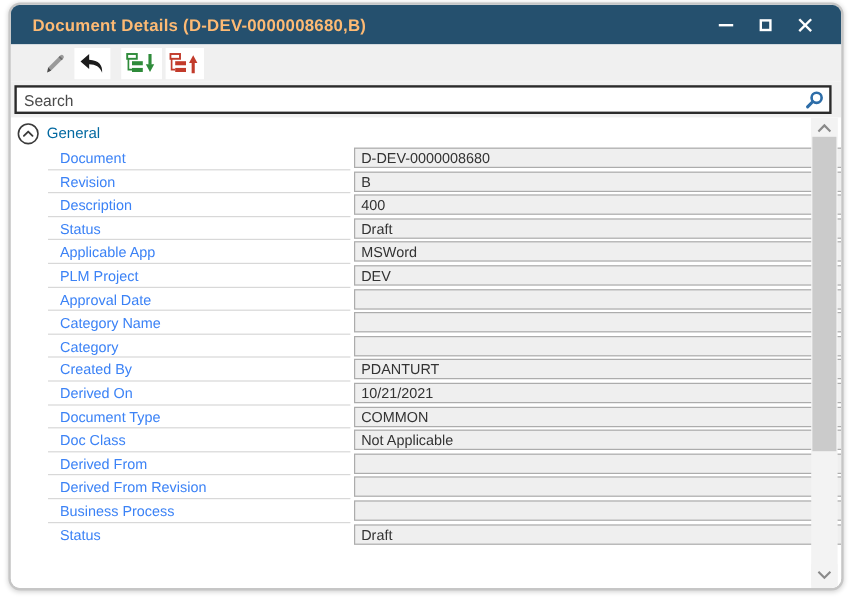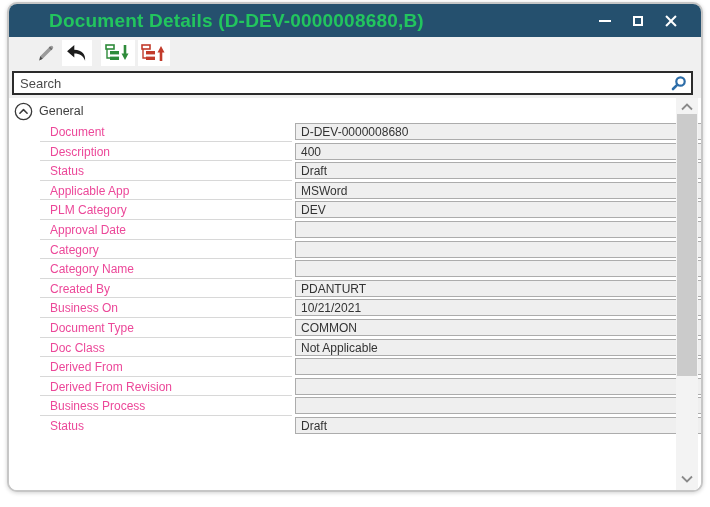--- a/index.html
+++ b/index.html
@@ -11,21 +11,21 @@
     background:#ffffff; border:2px solid #c6c6c6; border-radius:10px;
     box-shadow:0 1px 4px rgba(0,0,0,.18); overflow:hidden;
   }
 
   
   .titlebar{
     position:absolute; left:0; top:0; right:0; height:33px;
     background:#25506E; display:flex; align-items:center;
   }
   .titlebar .title{
-    color:#22c55e; font-size:19px; font-weight:bold; padding-left:40px;
+    color:#fdba74; font-size:14px; font-weight:bold; padding-left:18px;
     letter-spacing:.2px; white-space:nowrap;
   }
   .win-controls{ position:absolute; right:14px; top:0; height:33px; display:flex; }
   .win-btn{ width:33px; height:33px; display:flex; align-items:center; justify-content:center;
     background:transparent; border:none; cursor:pointer; }
   .glyph-min{ width:12px; height:2px; background:#ffffff; }
   .glyph-max{ width:10px; height:10px; border:2px solid #ffffff; }
   .glyph-close{ width:12px; height:12px; position:relative; }
   .glyph-close::before,.glyph-close::after{
     content:""; position:absolute; left:-1px; top:5px; width:14px; height:2px; background:#ffffff;
@@ -62,26 +62,26 @@
 
   
   .content{
     position:absolute; left:0; top:94px; right:0; bottom:0; background:#ffffff;
     overflow:hidden;
   }
   .section-header{
     position:absolute; left:5px; top:3px; height:20px; display:flex; align-items:center;
     gap:6px; cursor:pointer;
   }
-  .section-label{ font-size:12.5px; color:#404040; }
+  .section-label{ font-size:12.5px; color:#0369a1; }
 
   .rows{ position:absolute; left:0; top:24px; right:0; }
   .row{ position:relative; height:19.6px; }
   .row .lbl{
-    position:absolute; left:41px; top:3px; font-size:12px; color:#ec4899; white-space:nowrap;
+    position:absolute; left:41px; top:3px; font-size:12px; color:#3b82f6; white-space:nowrap;
   }
   .row .sep{
     position:absolute; left:31px; bottom:0; width:252px; height:1px; background:#d8d8d8;
   }
   .row .val{
     position:absolute; left:286px; top:1px; width:422px; height:17px;
     background:#EFEFEF; border:1px solid #ACACAC; font-size:12px; color:#333333;
     padding:1px 0 0 5px; white-space:nowrap; overflow:hidden;
   }
 
@@ -184,73 +184,78 @@
       <span class="section-label">General</span>
     </div>
 
     <div class="rows" id="rows">
   <div class="row">
     <span class="lbl">Document</span>
     <span class="sep"></span>
     <div class="val">D-DEV-0000008680</div>
   </div>
 
+  <div class="row">
+    <span class="lbl">Revision</span>
+    <span class="sep"></span>
+    <div class="val">B</div>
+  </div>
 
   <div class="row">
     <span class="lbl">Description</span>
     <span class="sep"></span>
     <div class="val">400</div>
   </div>
 
   <div class="row">
     <span class="lbl">Status</span>
     <span class="sep"></span>
     <div class="val">Draft</div>
   </div>
 
   <div class="row">
     <span class="lbl">Applicable App</span>
     <span class="sep"></span>
     <div class="val">MSWord</div>
   </div>
 
   <div class="row">
-    <span class="lbl">PLM Category</span>
+    <span class="lbl">PLM Project</span>
     <span class="sep"></span>
     <div class="val">DEV</div>
   </div>
 
   <div class="row">
     <span class="lbl">Approval Date</span>
     <span class="sep"></span>
     <div class="val"></div>
   </div>
 
 
 
   <div class="row">
+    <span class="lbl">Category Name</span>
+    <span class="sep"></span>
+    <div class="val"></div>
+  </div>
+
+  <div class="row">
     <span class="lbl">Category</span>
     <span class="sep"></span>
     <div class="val"></div>
   </div>
 
   <div class="row">
-    <span class="lbl">Category Name</span>
-    <span class="sep"></span>
-    <div class="val"></div>
-  </div>
-
-  <div class="row">
     <span class="lbl">Created By</span>
     <span class="sep"></span>
     <div class="val">PDANTURT</div>
   </div>
 
   <div class="row">
-    <span class="lbl">Business On</span>
+    <span class="lbl">Derived On</span>
     <span class="sep"></span>
     <div class="val">10/21/2021</div>
   </div>
 
   <div class="row">
     <span class="lbl">Document Type</span>
     <span class="sep"></span>
     <div class="val">COMMON</div>
   </div>
 

